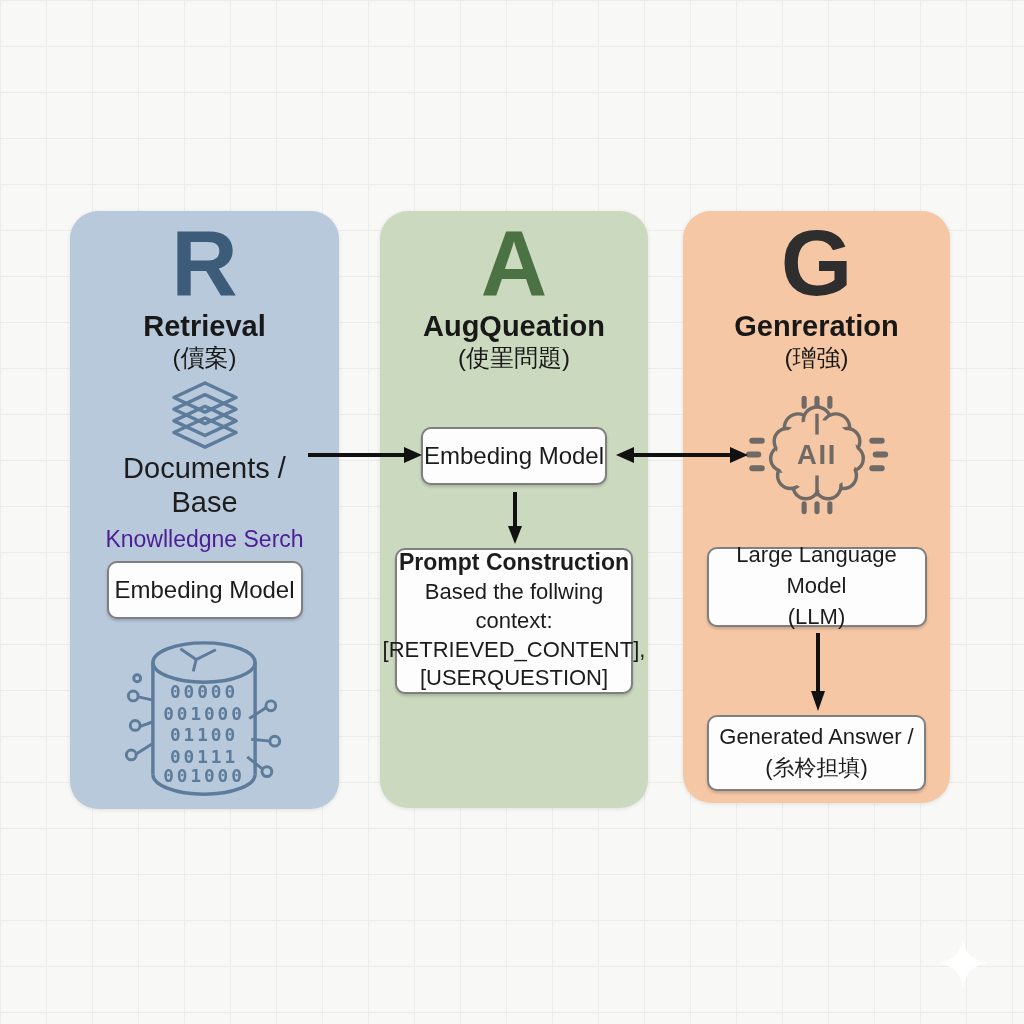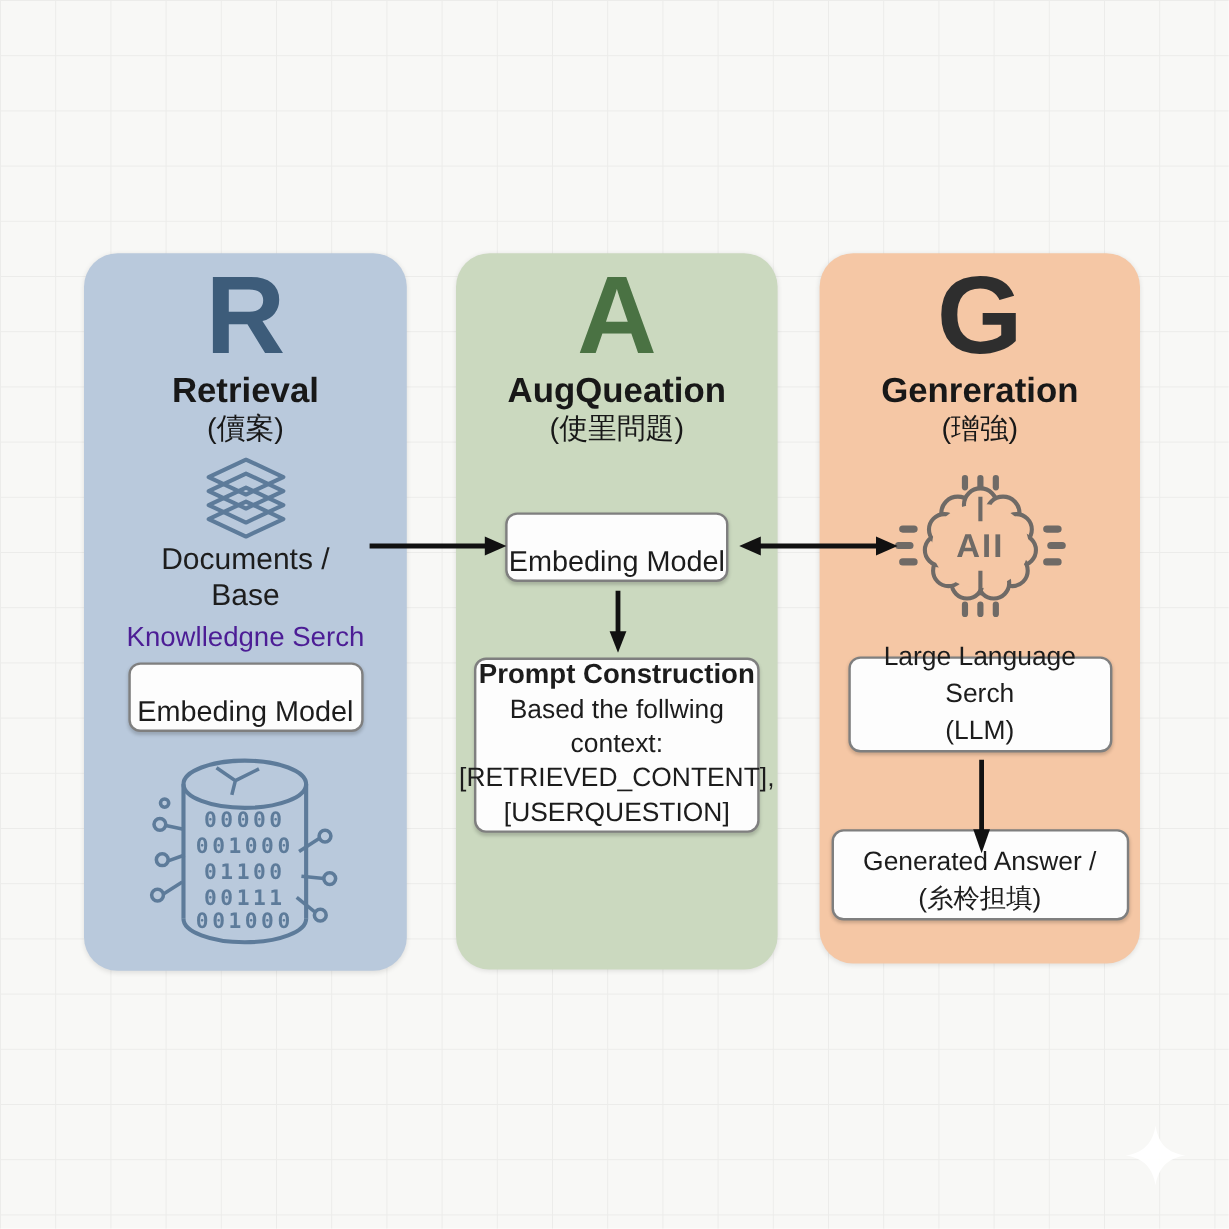--- a/index.html
+++ b/index.html
@@ -24,36 +24,36 @@
   .col-g { left:683px; width:267px; height:592px; background:#f5c7a5; }
 
   .big-letter { font-size:92px; font-weight:800; line-height:1; margin-top:6px; }
   .col-r .big-letter { color:#3d5c7a; }
   .col-a .big-letter { color:#4a7243; }
   .col-g .big-letter { color:#2e2e2e; }
 
   .col-title    { font-size:29px; font-weight:700; color:#181818; line-height:1.2; }
   .col-subtitle { font-size:24px; font-weight:400; color:#181818; line-height:1.2; }
 
-  .caption  { font-size:25px; color:#1d1d1d; text-align:center; line-height:1.2; }
+  .caption  { font-size:29px; color:#1d1d1d; text-align:center; line-height:1.2; }
   .caption2 { font-size:23px; color:#4c1d95; margin-top:6px; font-weight:500; }
 
   .white-box {
     background:#fdfdfd; border:2px solid #7f7f7f; border-radius:10px;
     box-shadow:0 2px 3px rgba(0,0,0,0.18);
-    display:flex; flex-direction:column; justify-content:flex-end; align-items:center;
+    display:flex; flex-direction:column; justify-content:center; align-items:center;
     text-align:center; color:#1c1c1c;
   }
   .embed-box-r { width:196px; height:58px; margin-top:8px;  font-size:24px; }
   .embed-box-a { width:186px; height:58px; margin-top:54px; font-size:24px; }
   .prompt-box  { width:238px; height:146px; margin-top:63px; }
   .prompt-title{ font-size:23px; font-weight:700; line-height:1.3; }
   .prompt-line { font-size:22px; line-height:1.3; }
   .llm-box     { width:220px; height:80px; margin-top:32px; font-size:22px; line-height:1.4; }
-  .answer-box  { width:248px; height:76px; margin-top:64px; font-size:22px; line-height:1.4; }
+  .answer-box  { width:219px; height:76px; margin-top:88px; font-size:22px; line-height:1.4; }
 
   .layers-svg { margin-top:8px; }
   .db-svg     { margin-top:16px; }
   .brain-svg  { margin-top:22px; }
 
   .arrow { position:absolute; }
   .sparkle { position:absolute; left:938px; top:938px; }
 </style>
 </head>
 <body>
@@ -167,21 +167,21 @@
         <circle cx="54" cy="94" r="15"></circle>
         <circle cx="46" cy="74" r="15"></circle>
         <circle cx="50" cy="54" r="15"></circle>
       </g>
       <ellipse cx="85" cy="70" rx="47" ry="41" fill="#f5c7a5"></ellipse>
       <path d="M85 22 V46 M85 94 V118" stroke="#6f6a66" stroke-width="4"></path>
       <text x="85" y="81" text-anchor="middle" font-size="32" font-weight="700" fill="#6f6a66" letter-spacing="2" font-family="Liberation Sans, sans-serif">AII</text>
     </svg>
 
     <div class="white-box llm-box">
-      <div>Large Language Serch</div>
+      <div>Large Language Model</div>
       <div>(LLM)</div>
     </div>
 
     <div class="white-box answer-box">
       <div>Generated Answer /</div>
       <div>(糸柃担填)</div>
     </div>
   </div>
 
   <svg class="arrow" style="left:306px; top:444px;" width="118" height="22">

